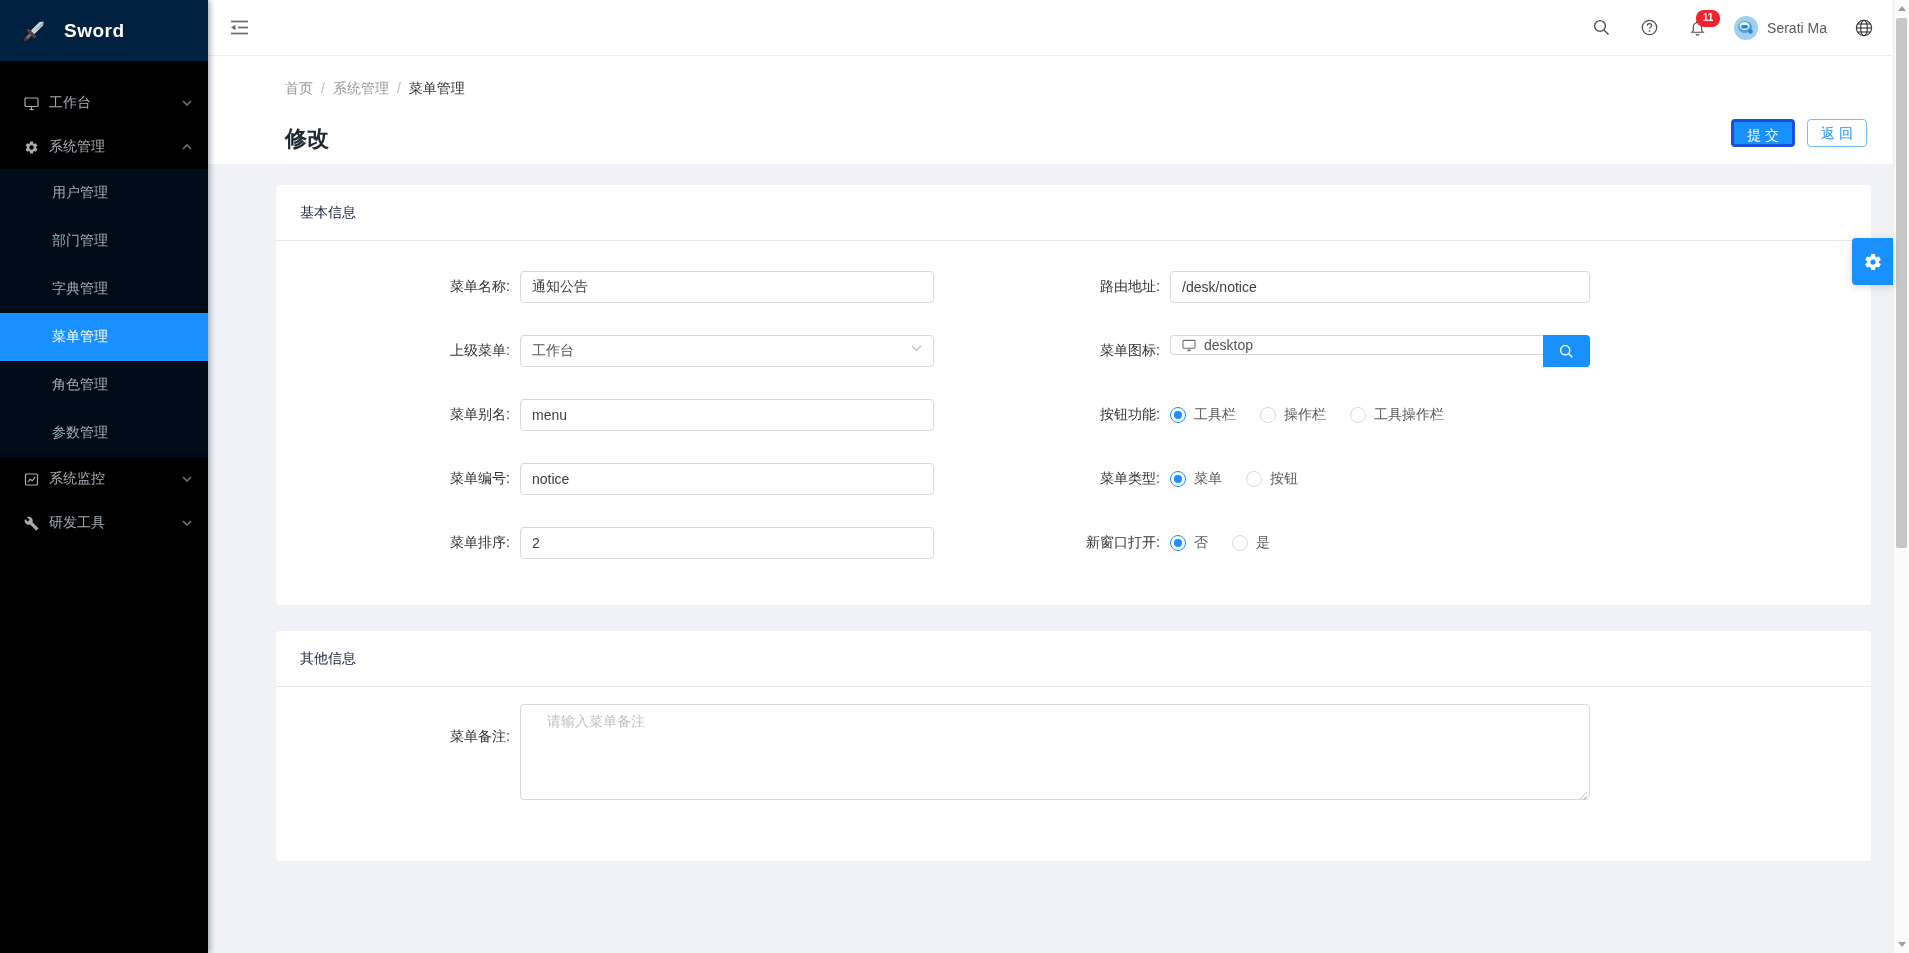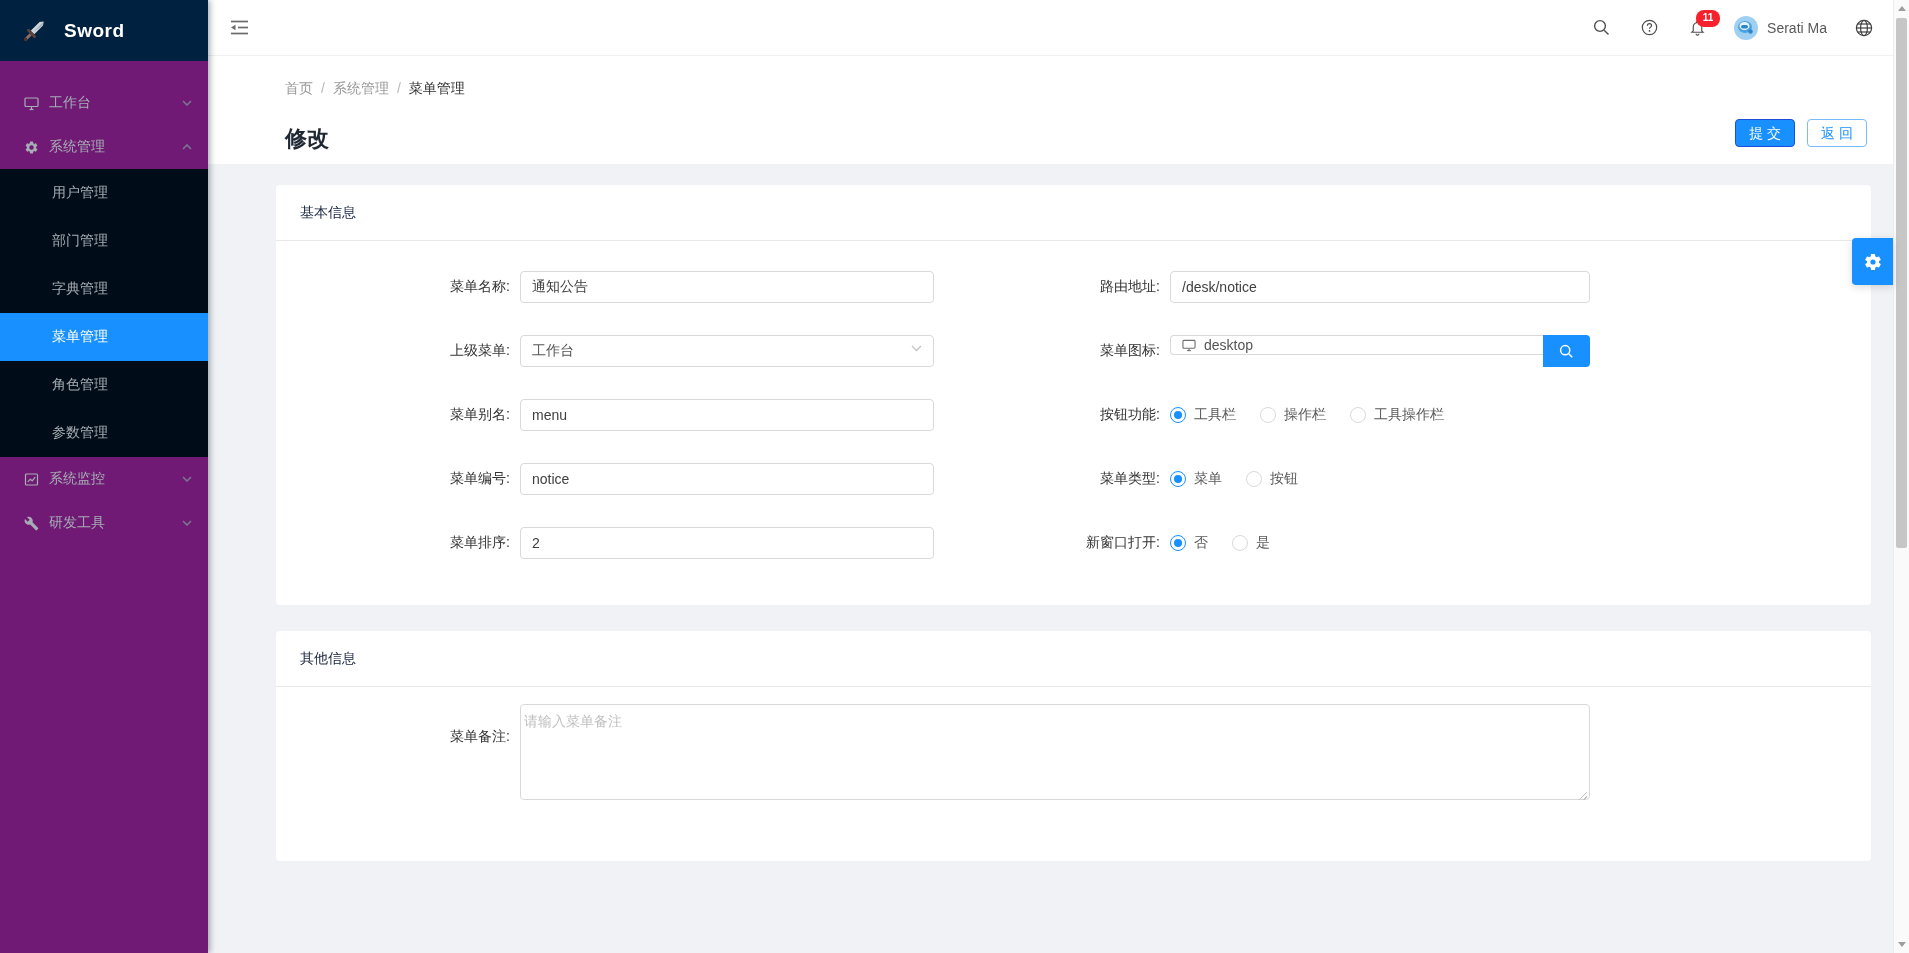--- a/index.html
+++ b/index.html
@@ -1,20 +1,20 @@
 <!DOCTYPE html>
 <html><head>
 <meta charset="utf-8">
 <style>
   html,body{margin:0;padding:0;background:#f0f2f5;}
   #app{position:relative;width:1909px;height:953px;overflow:hidden;background:#f0f2f5;
        font-family:"Liberation Sans",sans-serif;font-size:14px;color:#333;}
 
   
-  .sidebar{position:absolute;left:0;top:0;width:208px;height:100%;background:#701a75;
+  .sidebar{position:absolute;left:0;top:0;width:208px;height:100%;background:#000000;
            box-shadow:2px 0 6px rgba(0,21,41,.35);z-index:5;}
   .logo{height:61px;background:#002140;display:flex;align-items:center;padding-left:20px;}
   .logo .logo-text{color:#fff;font-size:19px;font-weight:bold;margin-left:16px;letter-spacing:.5px;}
   .menu{padding-top:20px;}
   .menu-item{height:44px;display:flex;align-items:center;padding:0 16px 0 24px;color:#a6adb4;cursor:pointer;}
   .menu-item .mi-label{margin-left:10px;flex:1;}
   .menu-item svg.micon{flex:0 0 auto;}
   .chev{flex:0 0 auto;opacity:.85;}
   .submenu{background:#000c17;}
   .sub-item{height:48px;display:flex;align-items:center;padding-left:52px;color:#a6adb4;cursor:pointer;}
@@ -34,21 +34,21 @@
 
   .page-header{background:#fff;height:108px;box-sizing:border-box;padding:22px 42px 0 77px;}
   .breadcrumb{font-size:14px;color:#999;line-height:20px;display:flex;gap:8px;}
   .breadcrumb .bc-link{cursor:pointer;}
   .breadcrumb .bc-sep{color:#b9b9b9;}
   .breadcrumb .bc-current{color:#333;}
   .title-row{display:flex;align-items:center;justify-content:space-between;margin-top:14px;}
   .page-title{font-size:22px;font-weight:600;color:#1f2733;margin-top:12px;}
   .hdr-buttons{display:flex;gap:12px;}
   .btn{height:28px;padding:0 13px;border-radius:4px;font-size:14px;line-height:26px;cursor:pointer;box-sizing:border-box;}
-  .btn-primary{background:#1890ff;border:1px solid #1d4ed8;color:#fff;}
+  .btn-primary{background:#1890ff;border:3px solid #1d4ed8;color:#fff;}
   .btn-ghost{background:#fff;border:1px solid #74bcff;color:#1890ff;}
 
   .content{padding:21px 22px 0 68px;}
   .card{background:#fff;border-radius:4px;width:1595px;box-sizing:border-box;margin-bottom:26px;}
   .card-head{height:56px;display:flex;align-items:center;padding-left:24px;border-bottom:1px solid #e8e8e8;
              font-size:14px;font-weight:500;color:#17233d;box-sizing:border-box;}
   .card-body{padding:14px 0 30px 0;}
   .frow{display:grid;grid-template-columns:244px 414px 236px 420px;height:64px;align-items:center;}
   .flabel{text-align:right;padding-right:10px;color:#333;}
   .flabel.top{align-self:start;padding-top:24px;}
@@ -64,21 +64,21 @@
   .icon-search-btn{width:47px;height:32px;background:#1890ff;border-radius:0 4px 4px 0;display:flex;
                    align-items:center;justify-content:center;cursor:pointer;}
   .radio-group{display:flex;align-items:center;gap:24px;}
   .radio-opt{display:flex;align-items:center;gap:8px;cursor:pointer;color:#595959;}
   .radio{width:16px;height:16px;border-radius:50%;border:1px solid #d9d9d9;background:#fff;box-sizing:border-box;position:relative;flex:0 0 auto;}
   .radio.checked{border-color:#1890ff;}
   .radio.checked::after{content:"";position:absolute;left:3px;top:3px;width:8px;height:8px;border-radius:50%;background:#1890ff;}
 
   .trow{display:grid;grid-template-columns:244px 1070px;margin-top:17px;}
   .tb-textarea{height:96px;box-sizing:border-box;border:1px solid #d9d9d9;border-radius:4px;width:100%;
-               padding:8px 3px;font-size:14px;color:#555;resize:none;outline:none;position:relative;
+               padding:8px 26px;font-size:14px;color:#555;resize:none;outline:none;position:relative;
                font-family:"Liberation Sans",sans-serif;}
   .tb-textarea::placeholder{color:#bfbfbf;}
   .ta-wrap{position:relative;}
   .ta-resize{position:absolute;right:3px;bottom:3px;width:9px;height:9px;
              background:repeating-linear-gradient(-45deg,transparent,transparent 2px,#c4c4c4 2px,#c4c4c4 3px);
              clip-path:polygon(100% 0,100% 100%,0 100%);}
 
   
   .gear-fab{position:absolute;right:16px;top:238px;width:41px;height:47px;background:#1890ff;
             border-radius:4px 0 0 4px;display:flex;align-items:center;justify-content:center;cursor:pointer;

